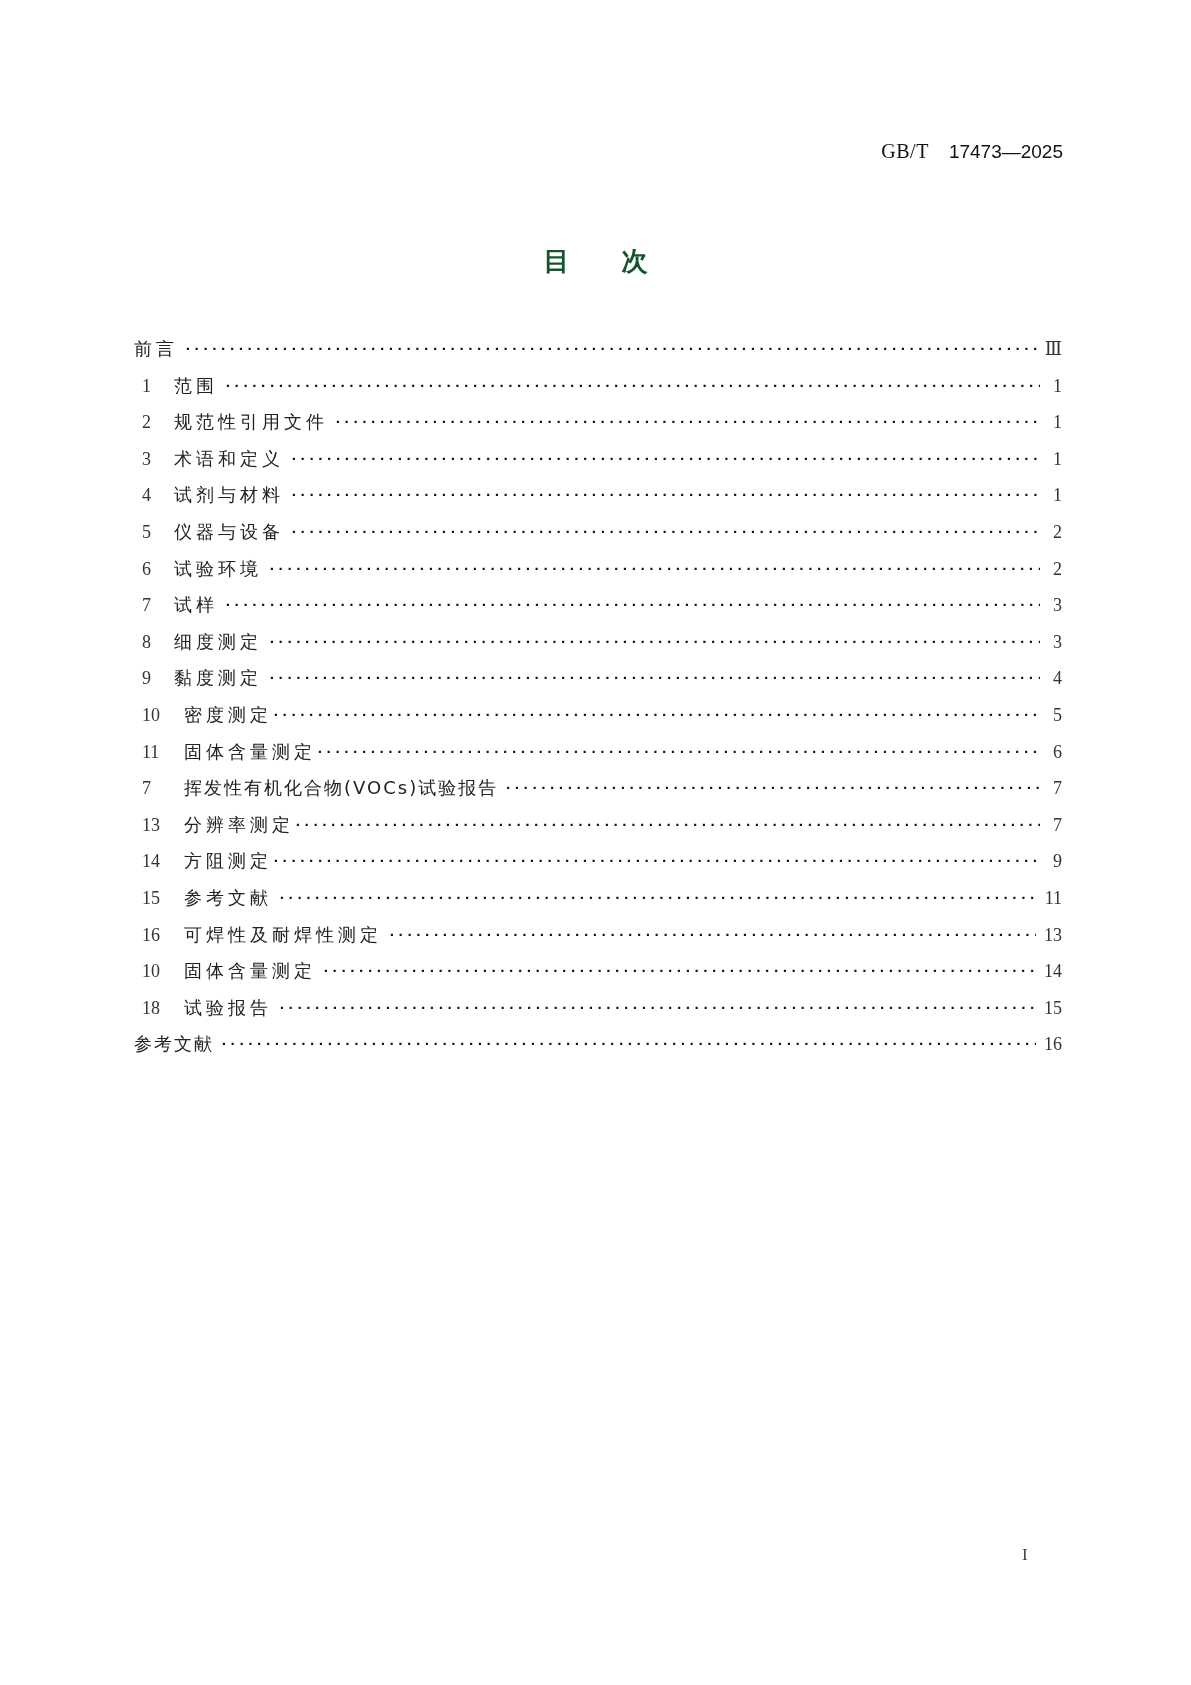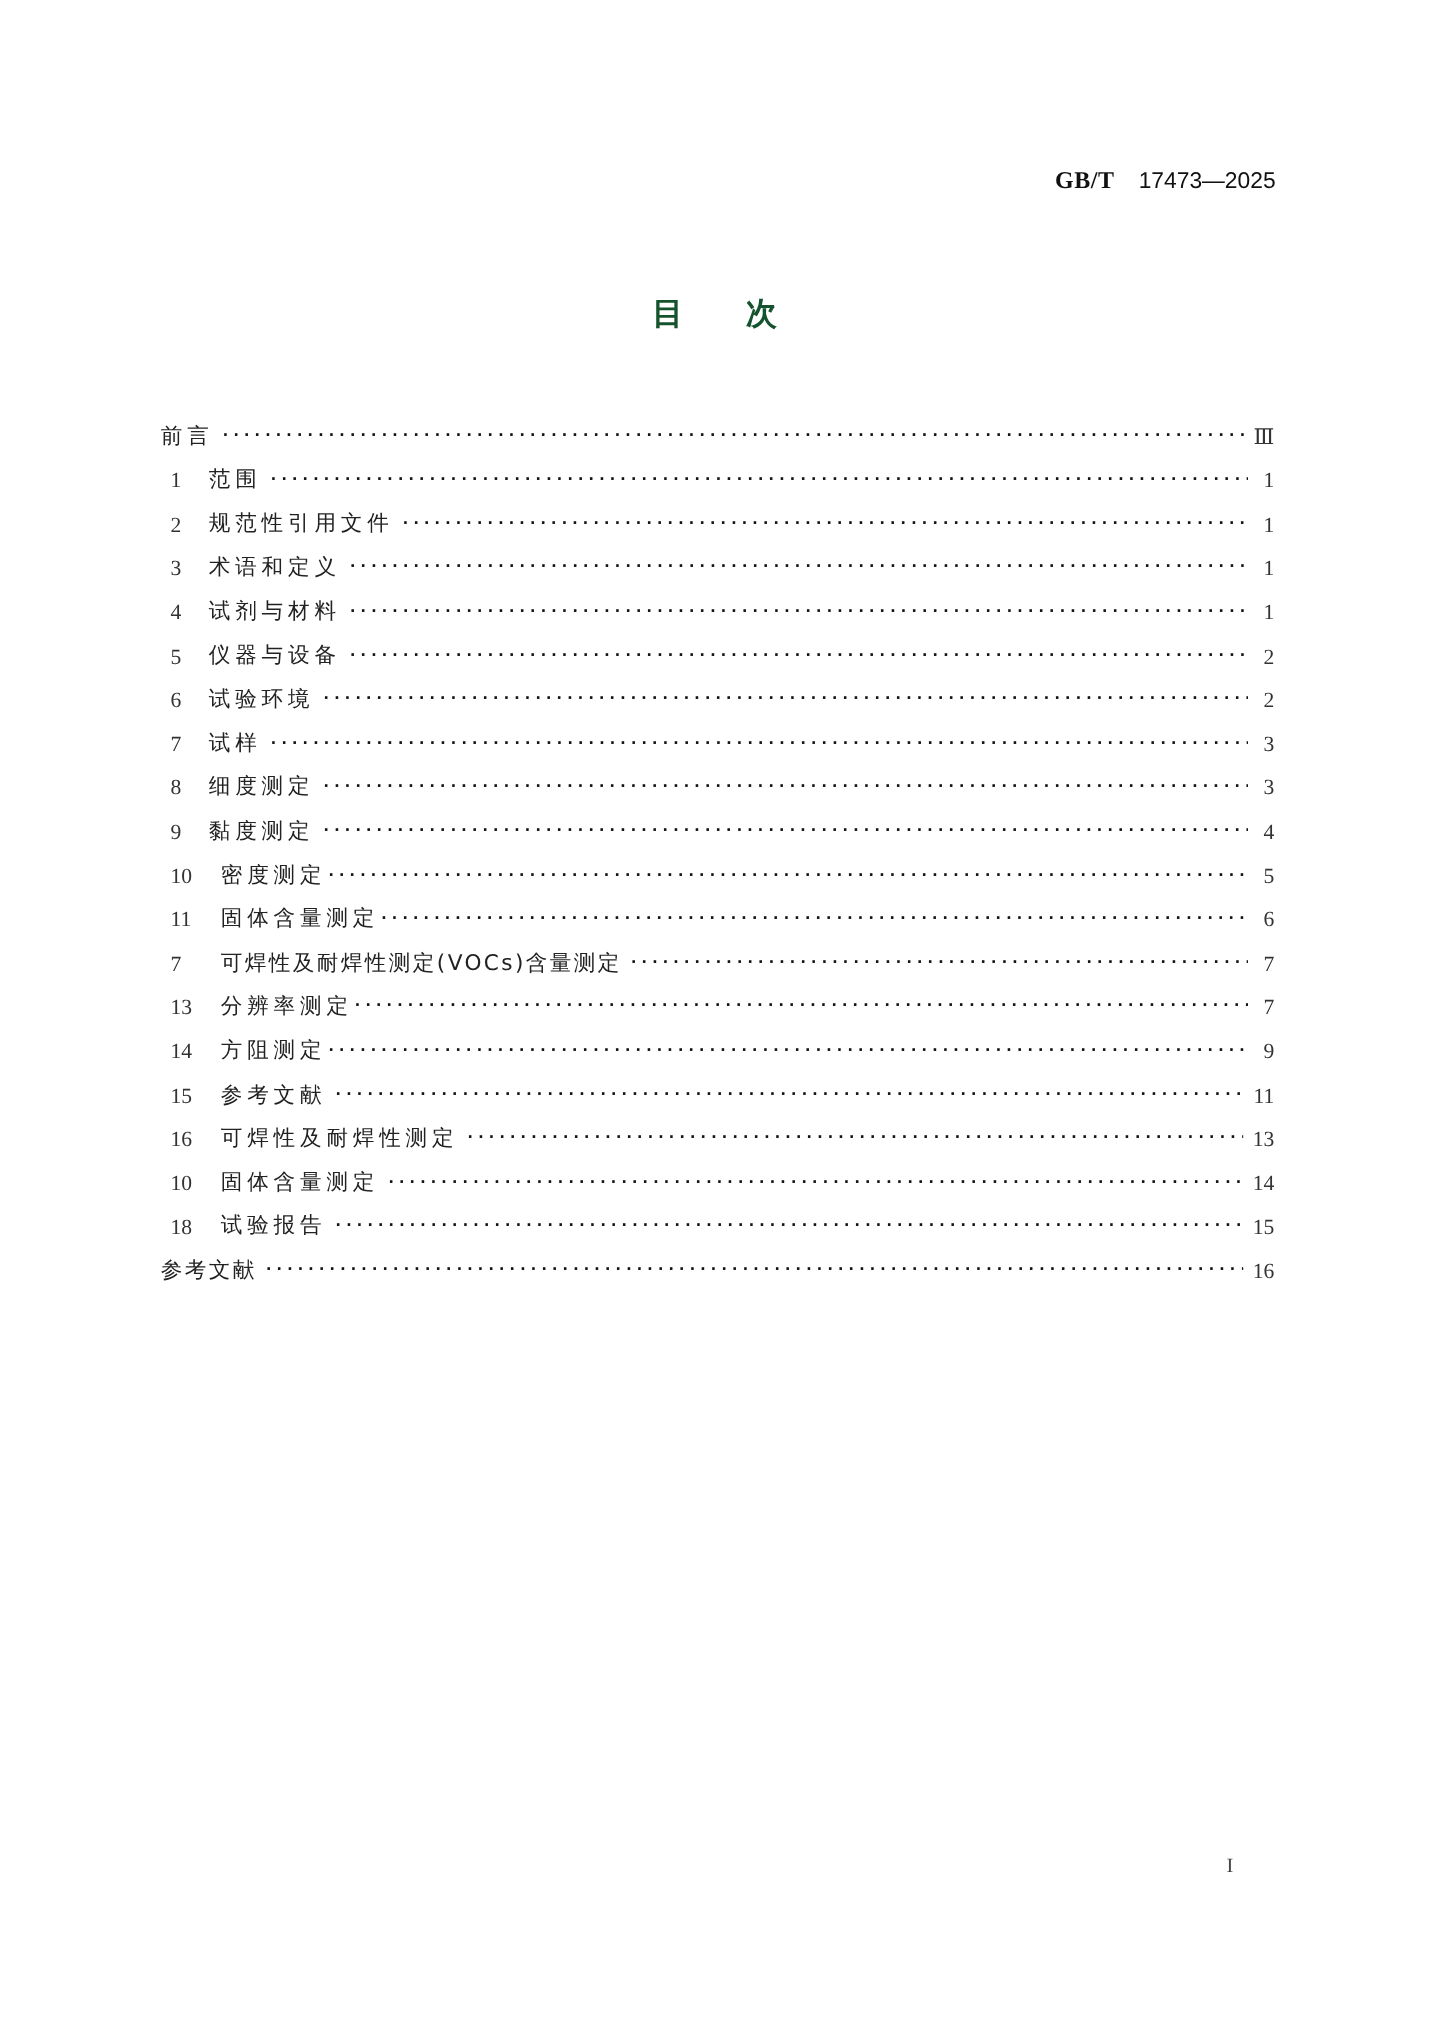--- a/index.html
+++ b/index.html
@@ -18,21 +18,21 @@
     .std-number {
       position: absolute;
       top: 140px;
       right: 128px;
       font-size: 19px;
       color: #111;
       white-space: nowrap;
     }
     .std-number .prefix {
       font-family: "Liberation Serif", "DejaVu Serif", serif;
-      font-weight: bold;
+      font-weight: normal;
       font-size: 20px;
       letter-spacing: 0.5px;
     }
     .std-number .num {
       font-family: "Liberation Sans", "DejaVu Sans", sans-serif;
       font-size: 19px;
       margin-left: 20px;
     }
     .toc-title {
       position: absolute;
@@ -51,21 +51,21 @@
       position: absolute;
       top: 338px;
       left: 142px;
       width: 920px;
       margin: 0;
       padding: 0;
       list-style: none;
     }
     .toc-row {
       display: flex;
-      align-items: flex-end;
+      align-items: flex-start;
       height: 36.6px;
       font-size: 18px;
       line-height: 22px;
       color: #222;
     }
     .toc-num {
       display: inline-block;
       font-family: "Liberation Serif", "DejaVu Serif", serif;
       font-size: 18px;
       color: #333;
@@ -185,21 +185,21 @@
     <span class="toc-page">5</span>
   </li>
   <li class="toc-row">
     <span class="toc-num double">11</span>
     <span class="toc-label">固体含量测定</span>
     <span class="toc-leader" style="margin-left:0"></span>
     <span class="toc-page">6</span>
   </li>
   <li class="toc-row">
     <span class="toc-num double">7</span>
-    <span class="toc-label" style="letter-spacing:2px">可焊性及耐焊性测定(VOCs)含量测定</span>
+    <span class="toc-label" style="letter-spacing:2px">挥发性有机化合物(VOCs)试验报告</span>
     <span class="toc-leader"></span>
     <span class="toc-page">7</span>
   </li>
   <li class="toc-row">
     <span class="toc-num double">13</span>
     <span class="toc-label">分辨率测定</span>
     <span class="toc-leader" style="margin-left:0"></span>
     <span class="toc-page">7</span>
   </li>
   <li class="toc-row">

